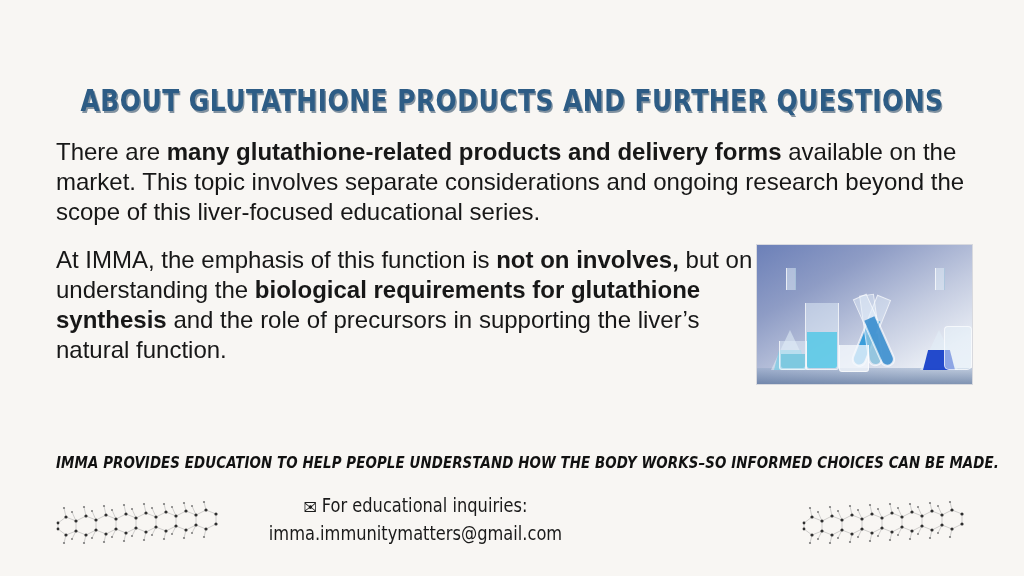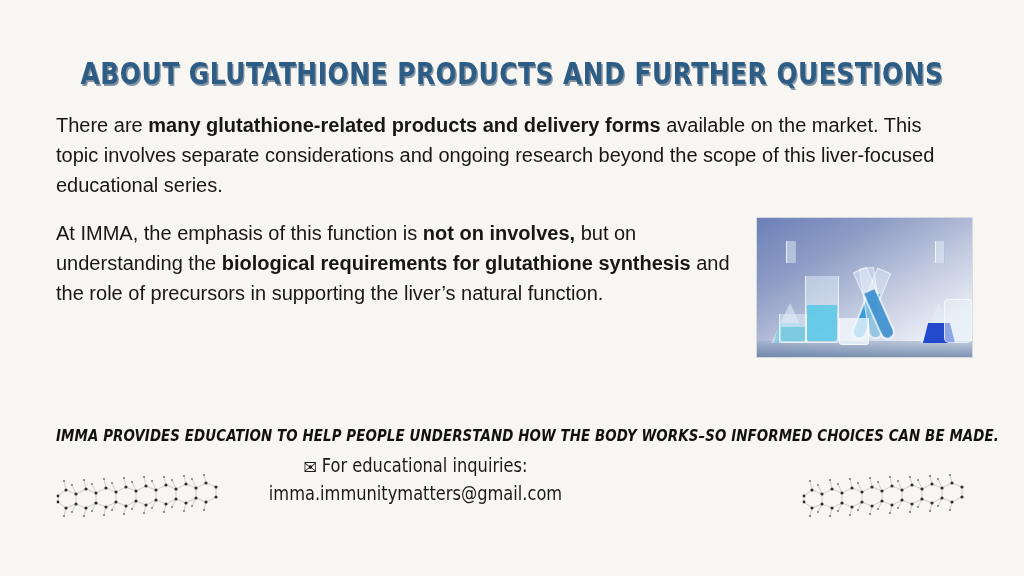--- a/index.html
+++ b/index.html
@@ -12,20 +12,21 @@
     background: #f8f6f3;
     font-family: "Liberation Sans", sans-serif;
     overflow: hidden;
     position: relative;
   }
 
   .slide {
     position: absolute;
     inset: 0;
     background: #f8f6f3;
+    margin-top: 27px;
   }
 
   
   .title {
     position: absolute;
     top: 56px;
     left: 0;
     width: 1024px;
     text-align: center;
     font-family: "DejaVu Sans Condensed", "Liberation Sans Narrow", "Liberation Sans", sans-serif;
@@ -42,21 +43,21 @@
 
   
   .body-col {
     position: absolute;
     left: 56px;
     top: 110px;
     width: 912px;
   }
   p.para {
     margin: 0 0 18px 0;
-    font-size: 20px;
+    font-size: 24px;
     line-height: 30px;
     color: #171717;
     font-family: "Liberation Sans", sans-serif;
     font-weight: 400;
   }
   p.para b, p.para strong { font-weight: 700; }
 
   .para-1 { width: 912px; }
   .para-2 { width: 700px; }
   .para-3 { width: 660px; }
@@ -135,21 +136,21 @@
     text-transform: uppercase;
     transform: scaleX(0.96);
     transform-origin: left center;
     white-space: nowrap;
   }
 
   
   .footer {
     position: absolute;
     left: 0;
-    top: 452px;
+    top: 465px;
     width: 831px;
     text-align: center;
     font-family: "DejaVu Sans Condensed", "Liberation Sans Narrow", "Liberation Sans", sans-serif;
     color: #1a1a1a;
   }
   .footer-line {
     font-size: 19px;
     line-height: 26px;
     transform: scaleX(0.95);
     transform-origin: center;

